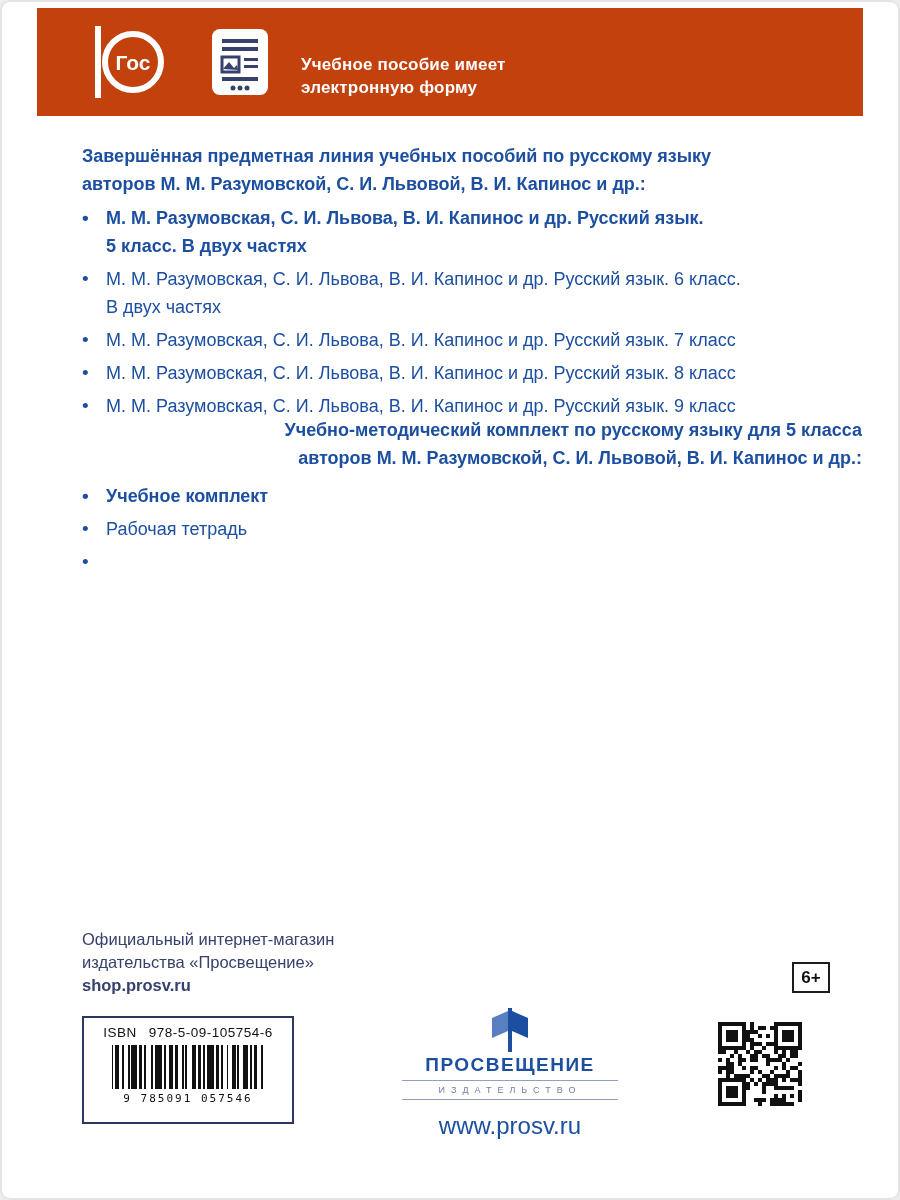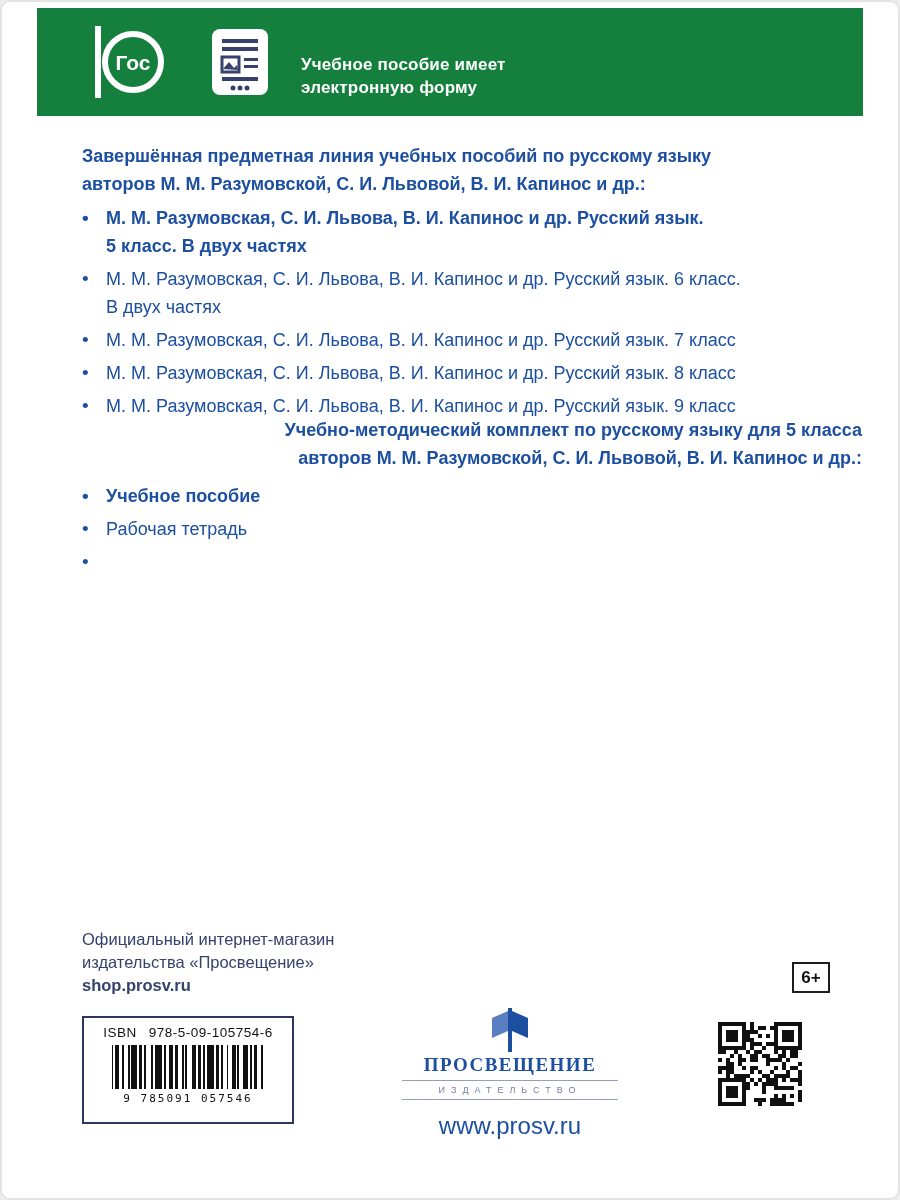--- a/index.html
+++ b/index.html
@@ -2,21 +2,21 @@
 <html><head>
 <meta charset="utf-8">
 <style>
   html,body{margin:0;padding:0;background:#ededed;}
   .page{
     position:relative;width:900px;height:1200px;background:#ffffff;
     font-family:"Liberation Sans",sans-serif;overflow:hidden;
     border-radius:10px;box-shadow:inset 0 0 0 2px #e3e3e3;
   }
   
-  .band{position:absolute;left:37px;top:8px;width:826px;height:108px;background:#15803d;}
+  .band{position:absolute;left:37px;top:8px;width:826px;height:108px;background:#c2410c;}
   .fgos{position:absolute;left:38px;top:16px;}
   .tablet{position:absolute;left:172px;top:19px;}
   .ebook-note{position:absolute;left:264px;top:45px;color:#ffffff;font-weight:700;
     font-size:17px;line-height:23px;letter-spacing:.2px;}
   
   .heading{position:absolute;left:82px;width:780px;color:#1c4fa0;font-weight:700;
     font-size:18px;line-height:28px;}
   .series-heading{top:142px;}
   .umk-heading{top:416px;text-align:right;}
   .list{position:absolute;left:82px;width:780px;color:#1c4fa0;font-size:18px;line-height:28px;}
@@ -31,21 +31,21 @@
   .age-badge{position:absolute;left:792px;top:962px;width:34px;height:27px;border:2px solid #1c1c1c;
     color:#111;font-weight:700;font-size:17px;display:flex;align-items:center;justify-content:center;}
   .barcode-box{position:absolute;left:82px;top:1016px;width:212px;height:108px;border:2px solid #2c3760;
     background:#fff;display:flex;flex-direction:column;align-items:center;padding-top:7px;box-sizing:border-box;}
   .isbn-line{font-size:13.5px;color:#111;display:flex;gap:12px;letter-spacing:.5px;}
   .bars{height:44px;margin-top:5px;display:flex;align-items:stretch;}
   .bars span{display:block;height:100%;}
   .barcode-digits{margin-top:3px;font-family:"DejaVu Sans Mono",monospace;font-size:11px;color:#111;letter-spacing:2px;text-align:center;}
   .publisher{position:absolute;left:400px;top:1006px;width:220px;text-align:center;color:#1c4fa0;}
   .pub-icon{display:block;margin:0 auto;}
-  .publisher-name{font-weight:700;font-size:19px;letter-spacing:1.5px;margin-top:2px;font-family:Liberation Serif, serif;}
+  .publisher-name{font-weight:700;font-size:19px;letter-spacing:1.5px;margin-top:2px;}
   .rule{height:1px;background:#8fa0c0;margin:4px 2px;}
   .publisher-sub{font-size:9px;letter-spacing:6px;color:#6f7fa5;}
   .publisher-url{font-size:24px;margin-top:12px;color:#1c4fa0;}
   .qr-wrap{position:absolute;left:716px;top:1020px;padding:2px;background:#fff;}
   .qr{display:grid;grid-template-columns:repeat(21,4px);grid-auto-rows:4px;}
   .qcell{background:#fff;}
   .qcell.dark{background:#111;}
 </style>
 </head>
 <body>
@@ -123,21 +123,21 @@
 
   <div class="heading umk-heading">
     <div>Учебно-методический комплект по русскому языку для 5 класса</div>
     <div>авторов М. М. Разумовской, С. И. Львовой, В. И. Капинос и др.:</div>
   </div>
 
   <div class="list umk-list">
       <div class="list-item bold">
         <span class="bullet">•</span>
         <div class="li-text">
-          <div>Учебное пособие</div>
+          <div>Учебное комплект</div>
         </div>
       </div>
       <div class="list-item">
         <span class="bullet">•</span>
         <div class="li-text">
           <div>Рабочая тетрадь</div>
         </div>
       </div>
       <div class="list-item">
         <span class="bullet">•</span>

